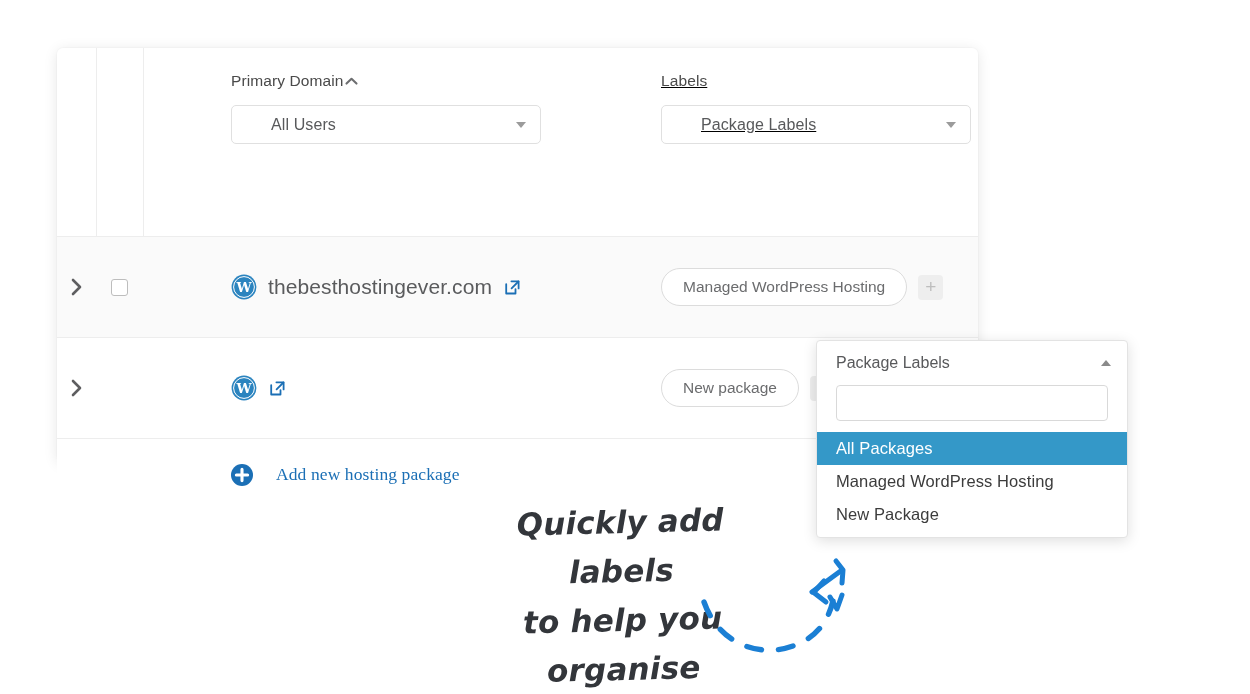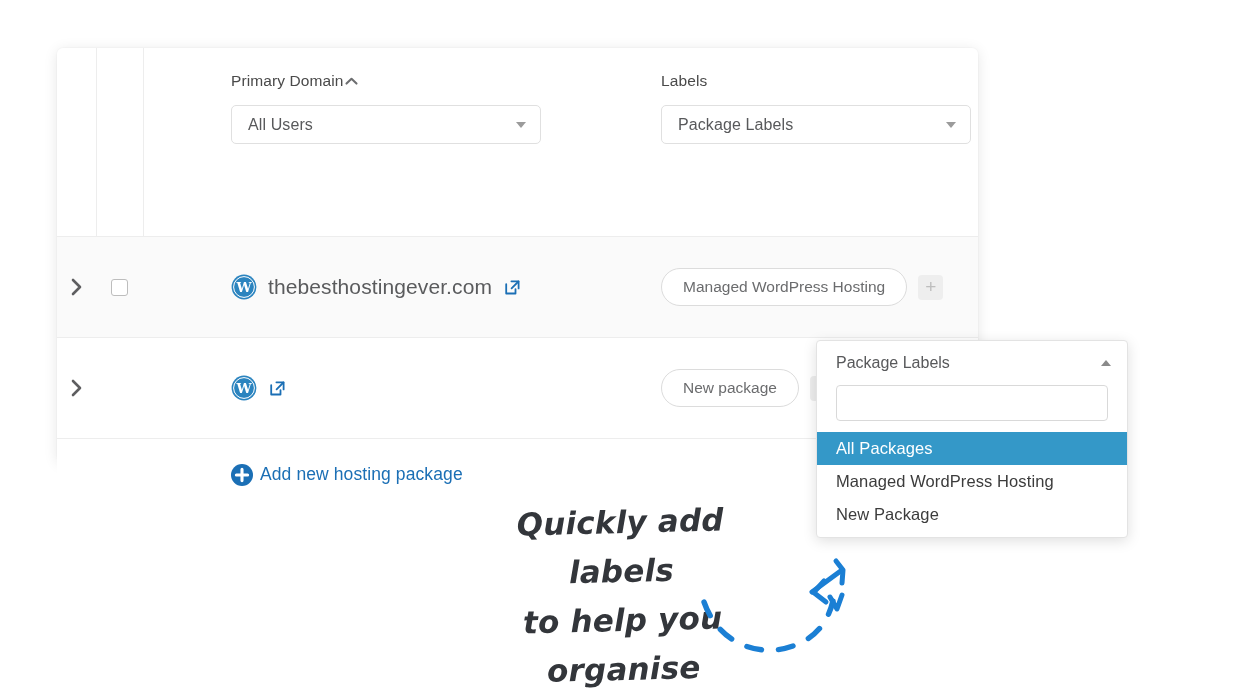--- a/index.html
+++ b/index.html
@@ -22,40 +22,40 @@
   }
   
   .col-div { position: absolute; top: 0; width: 1px; background: #ededed; }
   .col-div.a { left: 39px; height: 342px; }
   .col-div.b { left: 86px; height: 342px; }
 
   
   .filters { position: absolute; left: 86px; top: 0; right: 0; height: 138px; }
   .fgroup { position: absolute; }
   .fgroup.domain { left: 88px; top: 24px; }
-  .fgroup.labels { left: 518px; top: 24px; }
+  .fgroup.labels { left: 518px; top: 24px; text-decoration: underline; }
   .fhead {
     display: flex; align-items: center; gap: 1px;
     font-size: 15.5px; color: #4a4a4a; font-weight: 400;
     letter-spacing: .1px;
   }
   .caret-up { display:inline-block; width:13px; height:13px; }
   .caret-up svg { display:block; }
 
   .select {
     margin-top: 15px;
     width: 310px; height: 39px;
     border: 1px solid #e0e0e0; border-radius: 5px;
     background: #fff;
     display: flex; align-items: center;
     padding: 0 14px 0 16px;
     font-size: 16px; color: #58595b;
     position: relative;
   }
-  .select .sel-val { flex: 1; letter-spacing: .1px; }
+  .select .sel-val { flex: 1; letter-spacing: .1px; margin-left: 23px; }
   .select .tri-down {
     width: 0; height: 0;
     border-left: 5px solid transparent;
     border-right: 5px solid transparent;
     border-top: 6px solid #9b9b9b;
   }
 
   
   .row {
     position: absolute; left: 0; right: 0; height: 101px;
@@ -88,22 +88,22 @@
   .plusbtn {
     width: 25px; height: 25px; border-radius: 4px; background: #eeeeee;
     display: flex; align-items: center; justify-content: center;
     color: #bdbdbd; font-size: 19px; line-height: 1; font-weight: 400;
   }
   .plusbtn span { transform: translateY(-1px); }
 
   
   .addlink {
     position: absolute; left: 86px; top: 0; bottom: 0;
-    display: flex; align-items: center; padding-left: 88px; gap: 7px;
-    color: #1b6fb5; font-size: 17.5px; letter-spacing: .1px;
+    display: flex; align-items: center; padding-left: 88px; gap: 23px;
+    color: #1b6fb5; font-size: 17.5px; letter-spacing: .1px; font-family: Liberation Serif, serif;
   }
   .addcircle { width: 22px; height: 22px; flex: none; }
 
   
   .dropdown {
     position: absolute; left: 816px; top: 340px;
     width: 312px; height: 198px;
     background: #ffffff; border: 1px solid #e3e3e3; border-radius: 4px;
     box-shadow: 0 3px 14px rgba(0,0,0,0.13);
     overflow: hidden;

